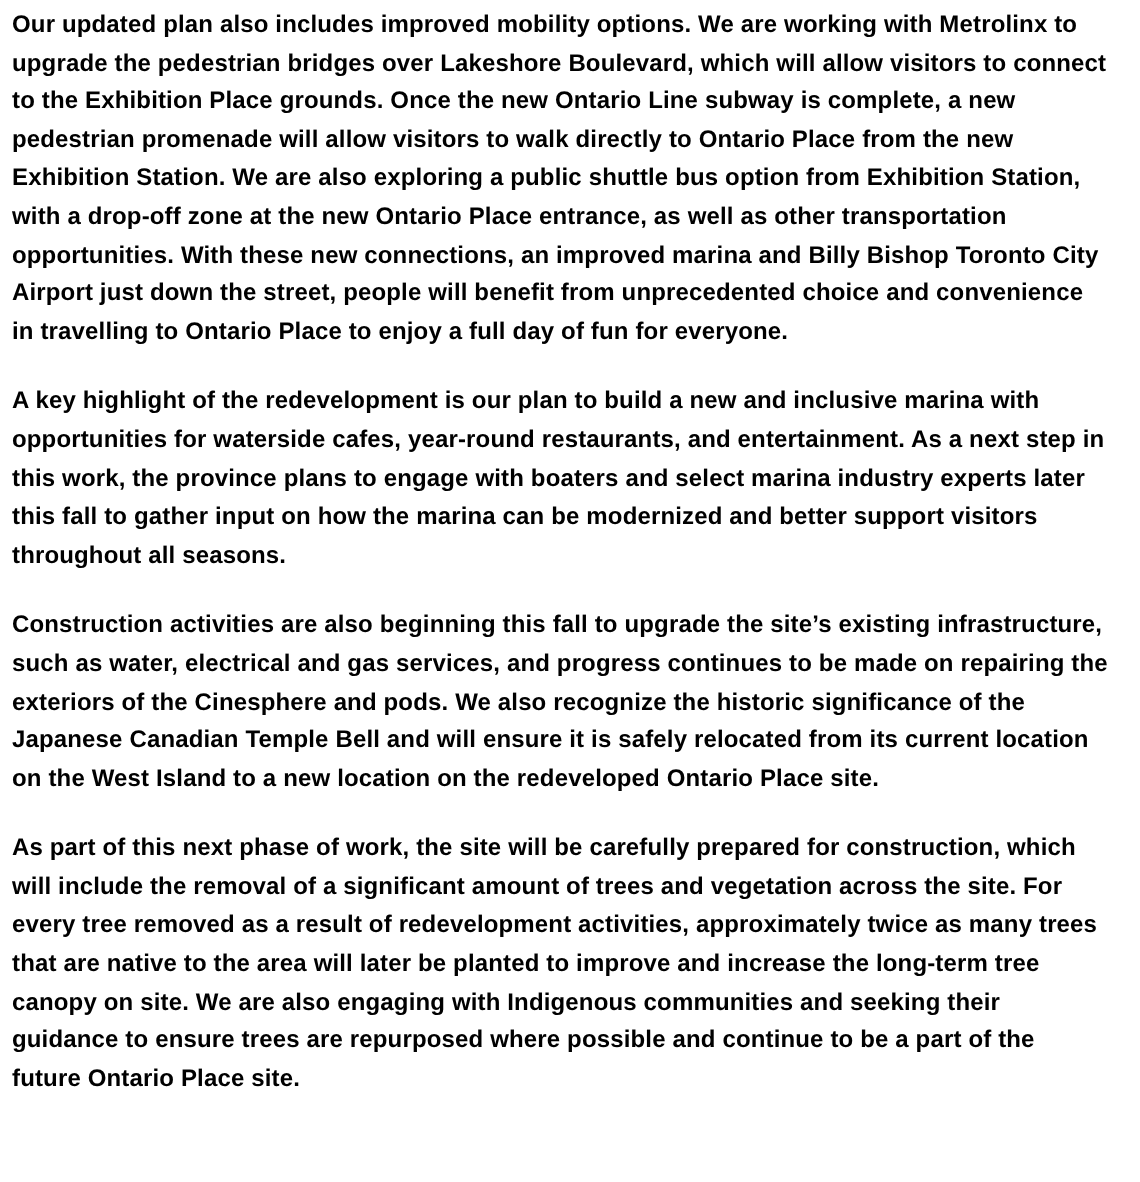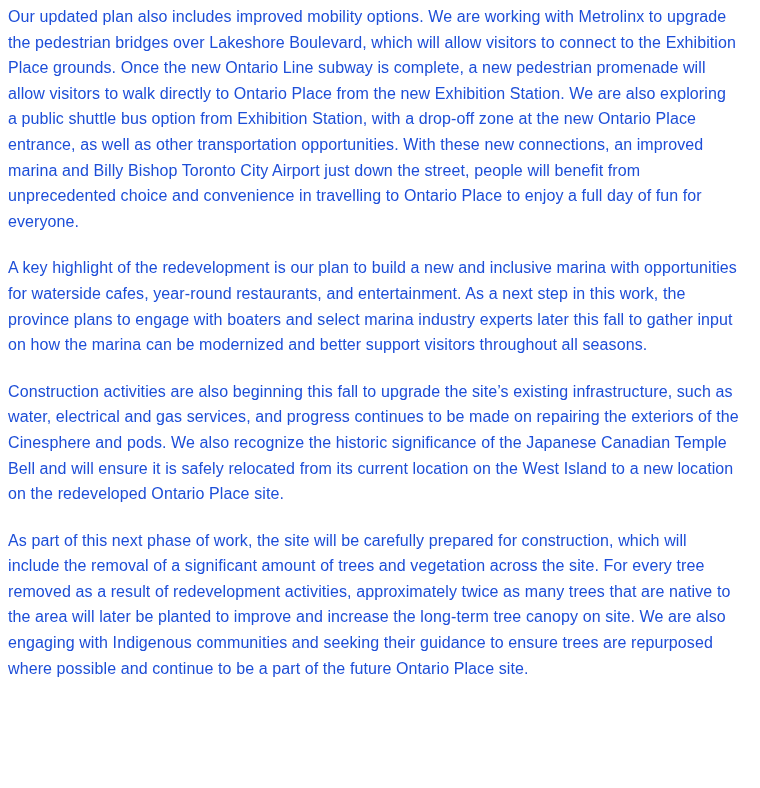--- a/index.html
+++ b/index.html
@@ -15,22 +15,22 @@
   }
   .article-body {
     box-sizing: border-box;
     width: 760px;
     padding: 4px 21px 0 8px;
   }
   .article-body p {
     margin: 0 0 21px 0;
     font-size: 16px;
     line-height: 25.6px;
-    font-weight: 400;
-    color: #1d4ed8;
+    font-weight: 700;
+    color: #000000;
     letter-spacing: 0.1px;
     text-align: left;
   }
   .article-body p:last-child {
     margin-bottom: 0;
   }
 </style>
 </head>
 <body>
 

